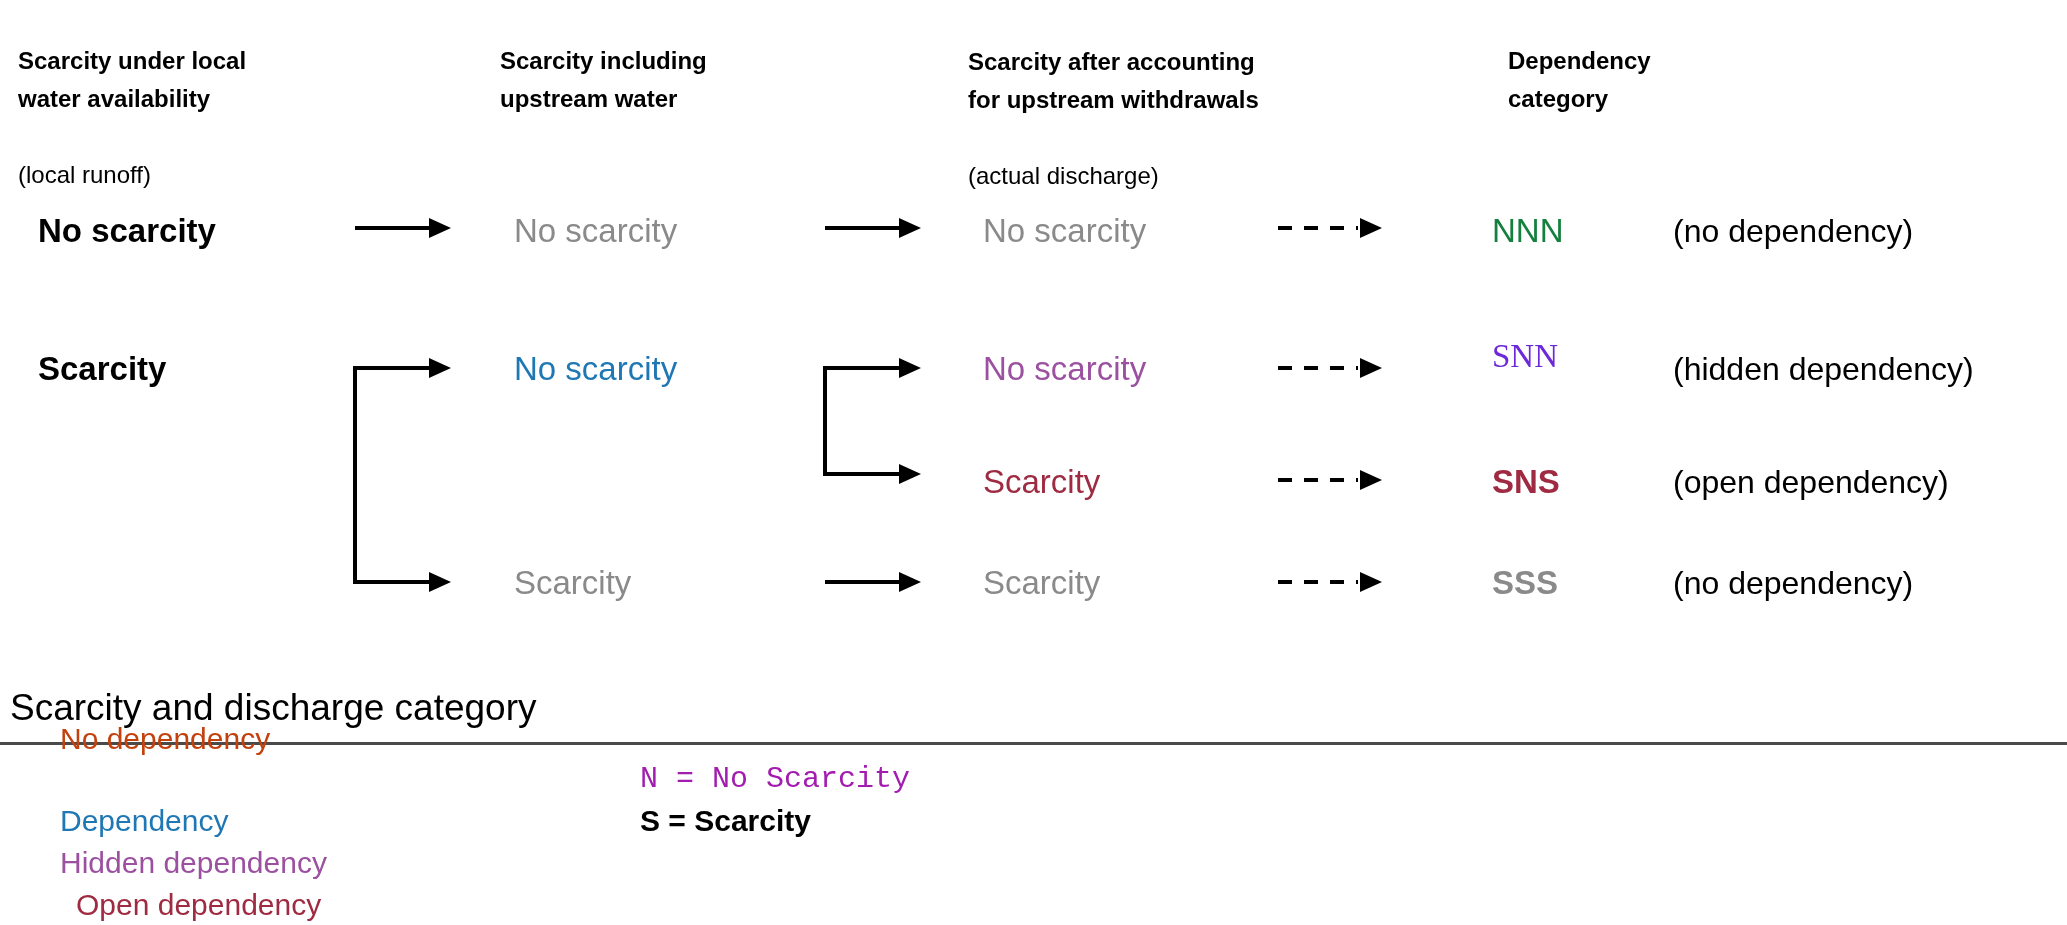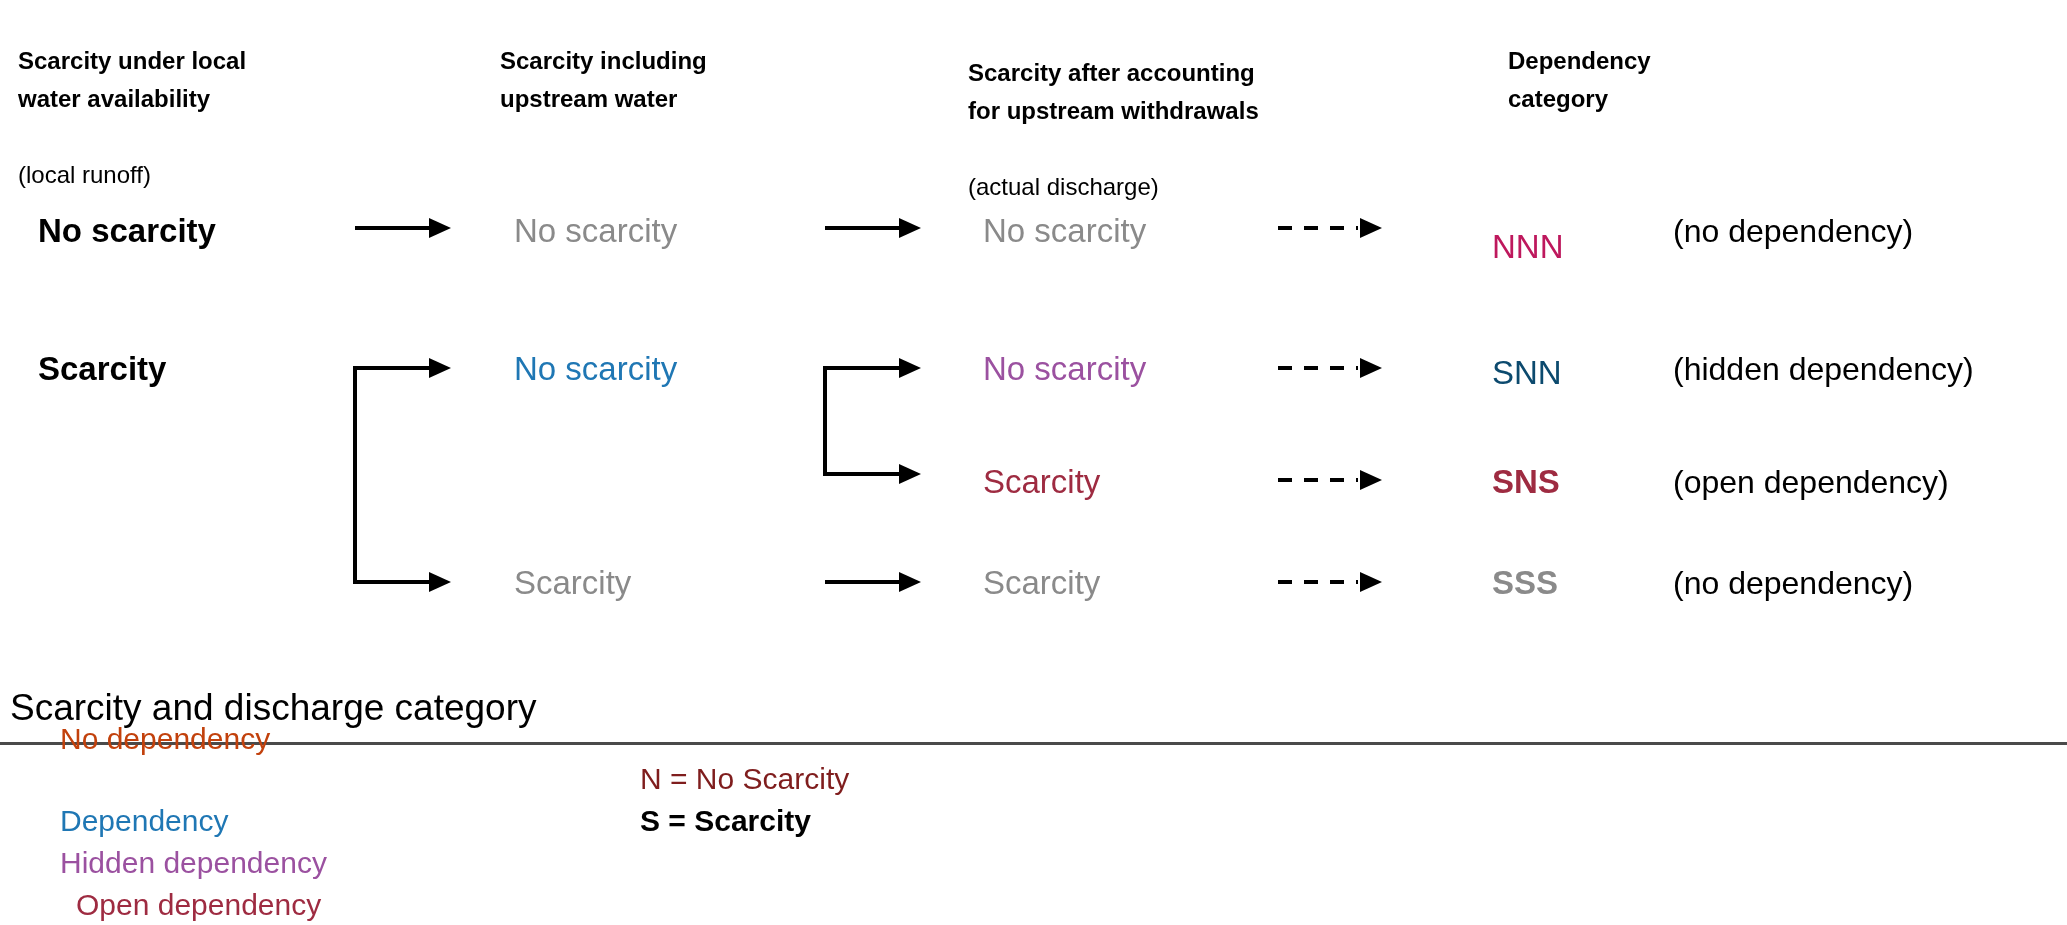--- a/index.html
+++ b/index.html
@@ -87,21 +87,21 @@
     <span class="hl">Scarcity under local
 water availability</span>
     <span class="sub">(local runoff)</span>
   </div>
 
   <div class="abs col-head" style="left:500px; top:4px; width:330px;">
     <span class="hl">Scarcity including
 upstream water</span>
   </div>
 
-  <div class="abs col-head" style="left:968px; top:16px; width:500px;">
+  <div class="abs col-head" style="left:968px; top:5px; width:500px;">
     <span class="hl">Scarcity after accounting
 for upstream withdrawals</span>
     <span class="sub">(actual discharge)</span>
   </div>
 
   <div class="abs col-head" style="left:1508px; top:4px; width:330px;">
     <span class="hl">Dependency
 category</span>
   </div>
 
@@ -119,21 +119,21 @@
     <polygon points="74,2 96,12 74,22" fill="#000000"></polygon>
   </svg>
 
   <div class="abs stage" style="left:963px; top:214px; color:#8a8a8a;">No scarcity</div>
 
   <svg class="abs arrow-svg" style="left:1278px; top:216px;" width="110" height="24">
     <line x1="0" y1="12" x2="80" y2="12" stroke="#000000" stroke-width="4" stroke-dasharray="14 12"></line>
     <polygon points="82,2 104,12 82,22" fill="#000000"></polygon>
   </svg>
 
-  <div class="abs code" style="left:1492px; top:230px; color:#be185d;">NNN</div>
+  <div class="abs code" style="left:1492px; top:214px; color:#15803d;">NNN</div>
 
   <div class="abs paren" style="left:1673px; top:215px;">(no dependency)</div>
 
   <div class="abs stage bold" style="left:18px; top:352px; color:#000000;">Scarcity</div>
 
   <svg class="abs arrow-svg" style="left:353px; top:360px;" width="100" height="230">
     <path d="M 2 8 L 2 222" stroke="#000000" stroke-width="4" fill="none"></path>
     <path d="M 0 8 L 80 8" stroke="#000000" stroke-width="4" fill="none"></path>
     <polygon points="76,-2 98,8 76,18" fill="#000000"></polygon>
     <path d="M 0 222 L 80 222" stroke="#000000" stroke-width="4" fill="none"></path>
@@ -150,21 +150,21 @@
     <polygon points="76,104 98,114 76,124" fill="#000000"></polygon>
   </svg>
 
   <div class="abs stage" style="left:963px; top:352px; color:#9b51a0;">No scarcity</div>
 
   <svg class="abs arrow-svg" style="left:1278px; top:356px;" width="110" height="24">
     <line x1="0" y1="12" x2="80" y2="12" stroke="#000000" stroke-width="4" stroke-dasharray="14 12"></line>
     <polygon points="82,2 104,12 82,22" fill="#000000"></polygon>
   </svg>
 
-  <div class="abs code" style="left:1492px; top:356px; color:#0c4a6e;">SNN</div>
+  <div class="abs code" style="left:1492px; top:340px; color:#6d28d9;font-family:Liberation Serif, serif;">SNN</div>
 
   <div class="abs paren" style="left:1673px; top:353px;">(hidden dependency)</div>
 
   <div class="abs stage" style="left:963px; top:465px; color:#9e2b41;">Scarcity</div>
 
   <svg class="abs arrow-svg" style="left:1278px; top:468px;" width="110" height="24">
     <line x1="0" y1="12" x2="80" y2="12" stroke="#000000" stroke-width="4" stroke-dasharray="14 12"></line>
     <polygon points="82,2 104,12 82,22" fill="#000000"></polygon>
   </svg>
 
@@ -192,16 +192,16 @@
 
   <div class="abs legend-title" style="left:10px; top:688px;">Scarcity and discharge category</div>
 
   <div class="abs rule" style="left:0px; top:742px; width:2067px;"></div>
 
   <div class="abs legend-item" style="left:60px; top:724px; color:#c2410c;">No dependency</div>
   <div class="abs legend-item" style="left:60px; top:806px; color:#1f77b4;">Dependency</div>
   <div class="abs legend-item" style="left:60px; top:848px; color:#9b51a0;">Hidden dependency</div>
   <div class="abs legend-item" style="left:76px; top:890px; color:#9e2b41;">Open dependency</div>
 
-  <div class="abs legend-item" style="left:640px; top:764px; color:#7f1d1d;">N = No Scarcity</div>
+  <div class="abs legend-item" style="left:640px; top:764px; color:#a21caf;font-family:Liberation Mono, monospace;">N = No Scarcity</div>
   <div class="abs legend-item bold" style="left:640px; top:806px; color:#000000;">S = Scarcity</div>
 
 </div>
 
 </body></html>

